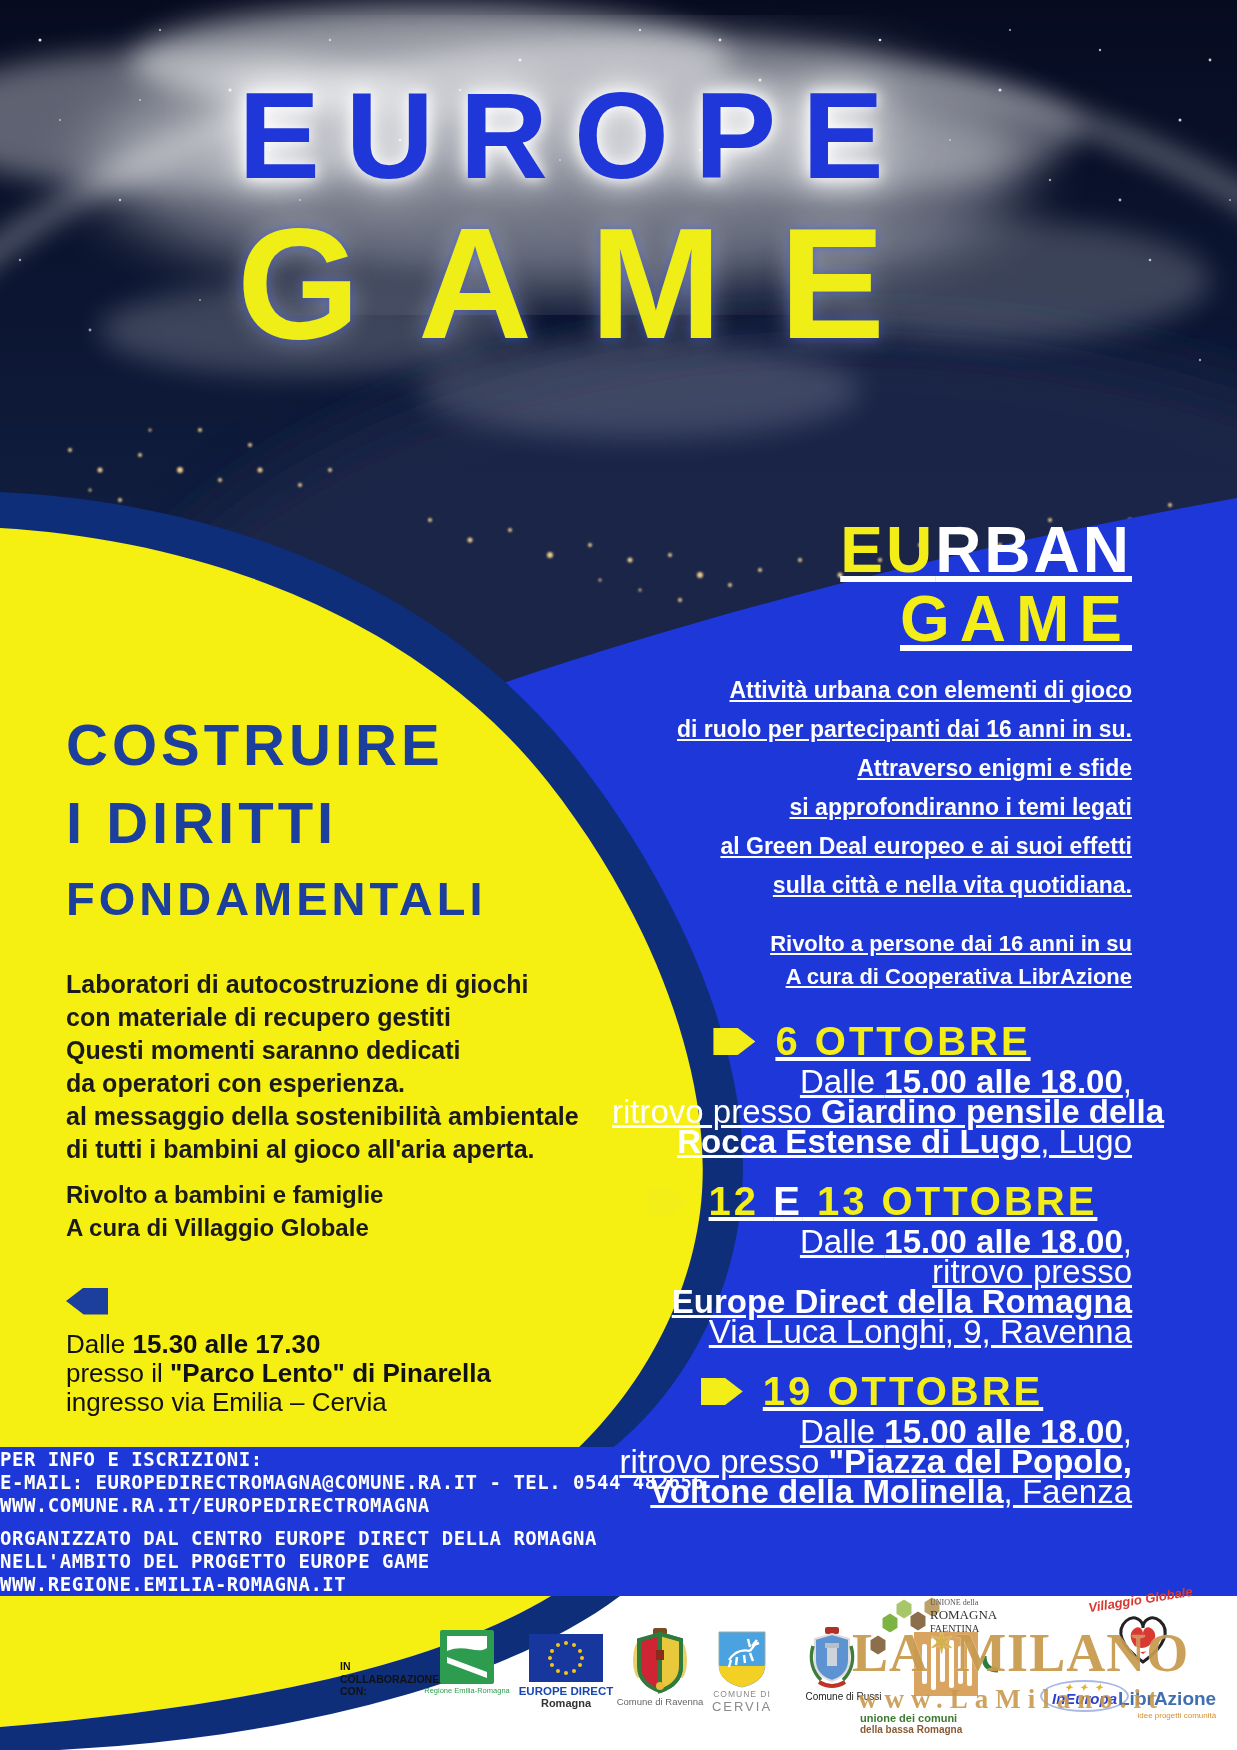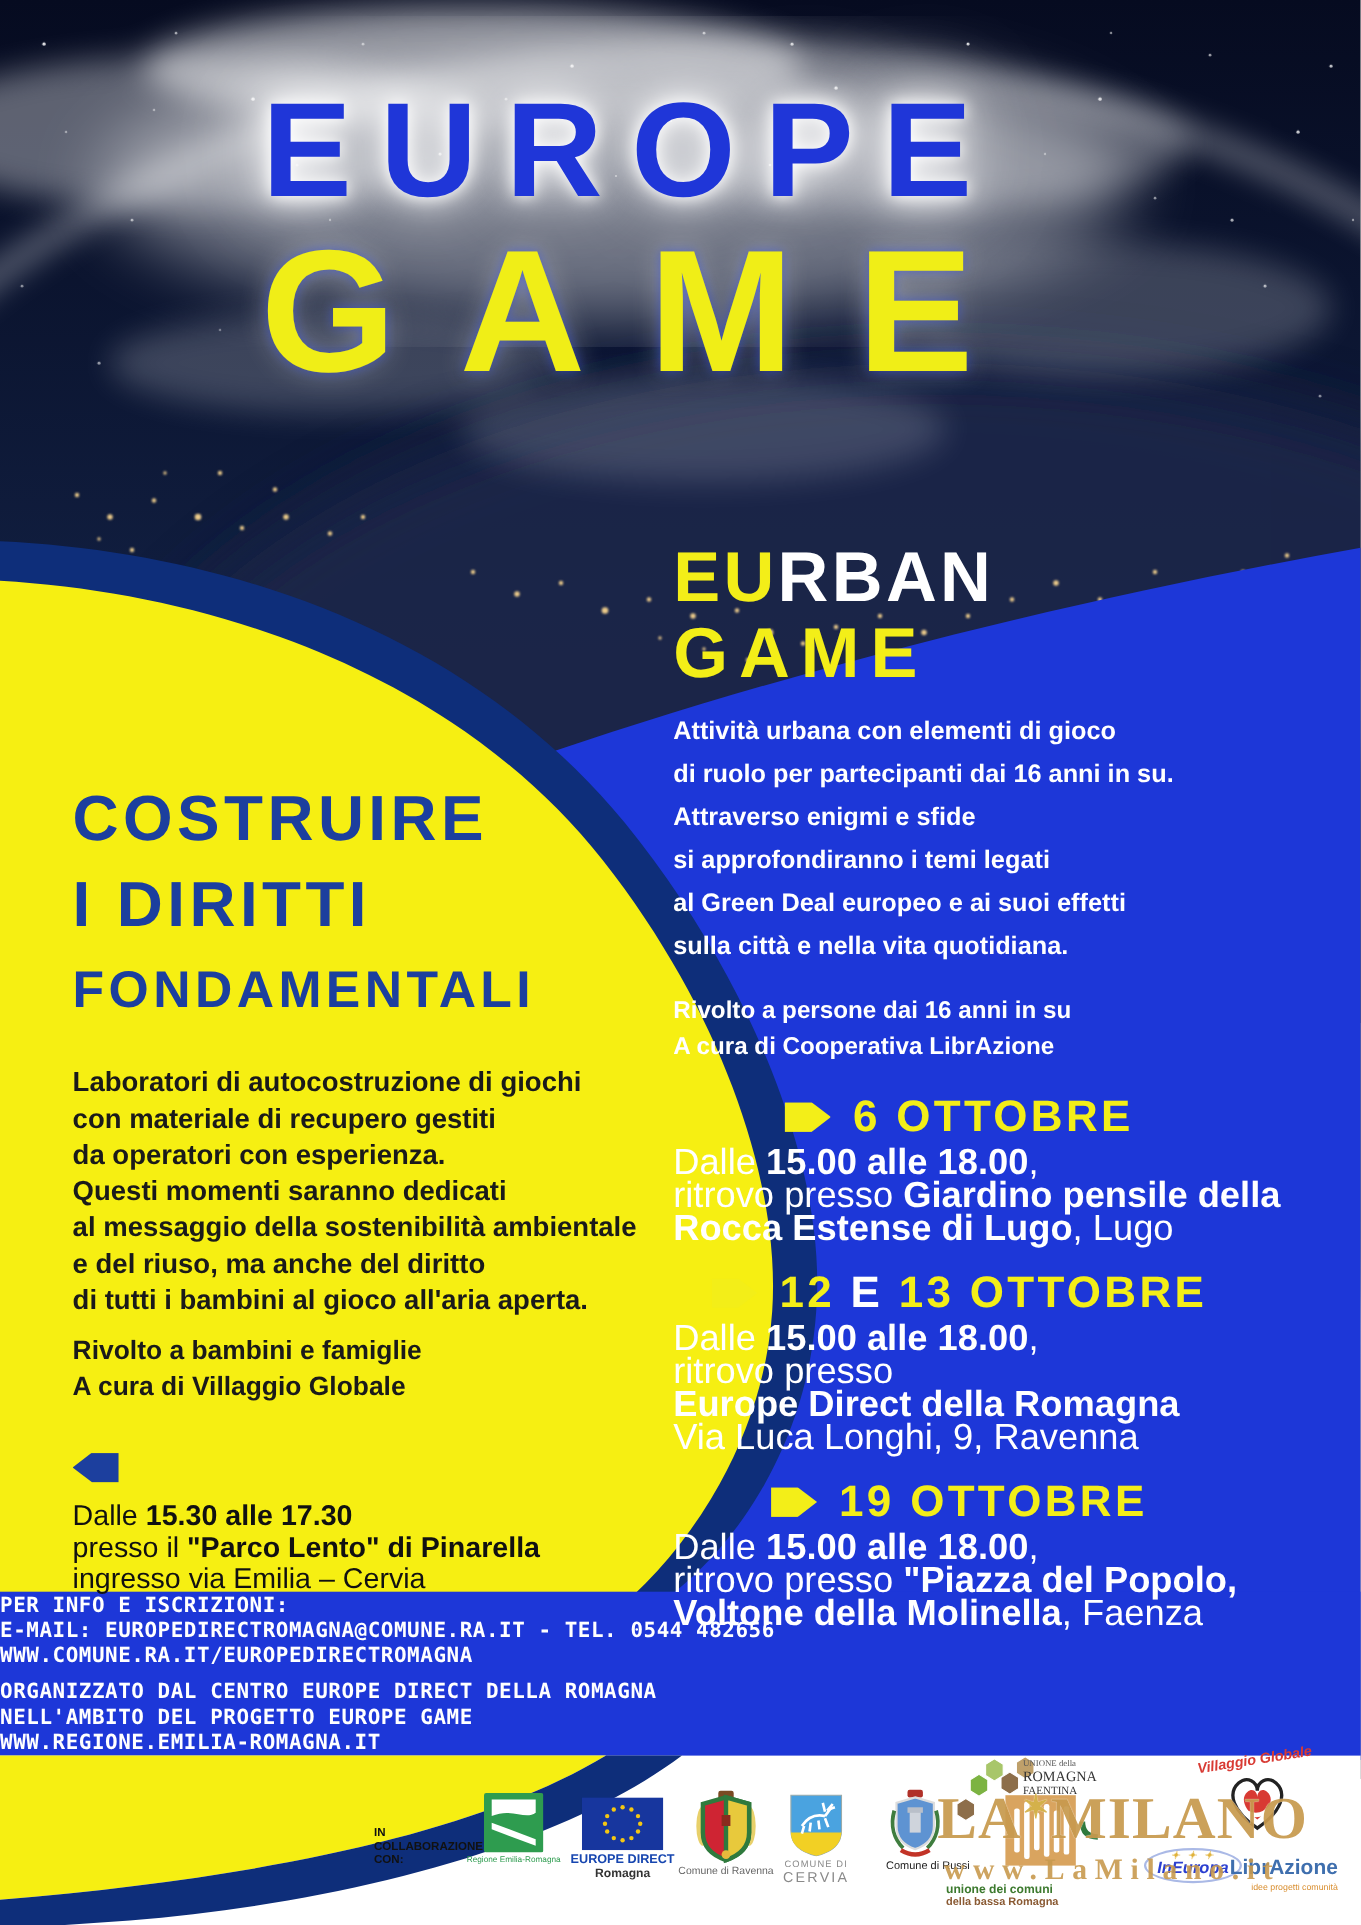--- a/index.html
+++ b/index.html
@@ -11,21 +11,21 @@
   
   .main-title{left:0;top:72px;width:1122px;text-align:center;z-index:2;}
   .t-europe{font-size:122px;font-weight:800;color:#1f36d8;letter-spacing:26px;padding-left:26px;
             line-height:1.05;
             text-shadow:0 0 14px #fff,0 0 30px #fff,0 0 55px rgba(255,255,255,.95),0 0 90px rgba(255,255,255,.7);}
   .t-game{font-size:158px;font-weight:800;color:#f0ee17;letter-spacing:58px;padding-left:58px;
           line-height:1.0;margin-top:4px;
           text-shadow:0 0 10px rgba(40,70,230,.55),0 0 26px rgba(255,255,255,.35);}
 
   
-  .right-col{left:612px;top:492px;width:520px;text-align:left;color:#fff;z-index:2;}
+  .right-col{left:612px;top:518px;width:520px;text-align:right;color:#fff;z-index:2;text-decoration:underline;}
   .eurban{font-size:64px;font-weight:800;letter-spacing:3px;line-height:1.02;white-space:nowrap;}
   .eurban .p1{color:#f3ee18;}
   .eurban .p2{color:#ffffff;}
   .eurban2{font-size:64px;font-weight:800;letter-spacing:10px;color:#f3ee18;line-height:1.02;margin-top:4px;}
   .r-par{margin-top:18px;font-size:23px;line-height:39px;font-weight:600;}
   .r-par div{white-space:nowrap;}
   .r-aud{margin-top:22px;font-size:22px;line-height:33px;font-weight:600;}
   .event-r{margin-top:24px;}
   .event-r.first{margin-top:28px;}
   .ev-head{display:flex;align-items:center;justify-content:center;gap:20px;height:42px;}
@@ -301,24 +301,23 @@
   </div>
 
   <div class="abs left-col">
     <div class="lh1">COSTRUIRE</div>
     <div class="lh1 lh2">I DIRITTI</div>
     <div class="lh1 lh3">FONDAMENTALI</div>
 
     <div class="l-par">
       <div>Laboratori di autocostruzione di giochi</div>
       <div>con materiale di recupero gestiti</div>
+      <div>Questi momenti saranno dedicati</div>
       <div>da operatori con esperienza.</div>
-      <div>Questi momenti saranno dedicati</div>
       <div>al messaggio della sostenibilità ambientale</div>
-      <div>e del riuso, ma anche del diritto</div>
       <div>di tutti i bambini al gioco all'aria aperta.</div>
     </div>
 
     <div class="l-aud">
       <div>Rivolto a bambini e famiglie</div>
       <div>A cura di Villaggio Globale</div>
     </div>
 
     <div class="event-l">
       <div class="ev-head">

